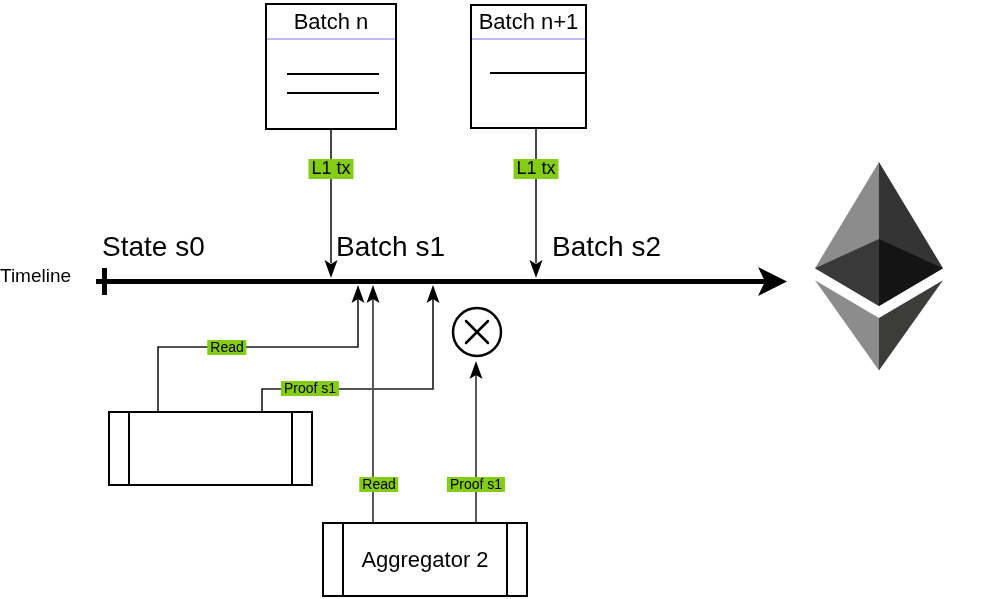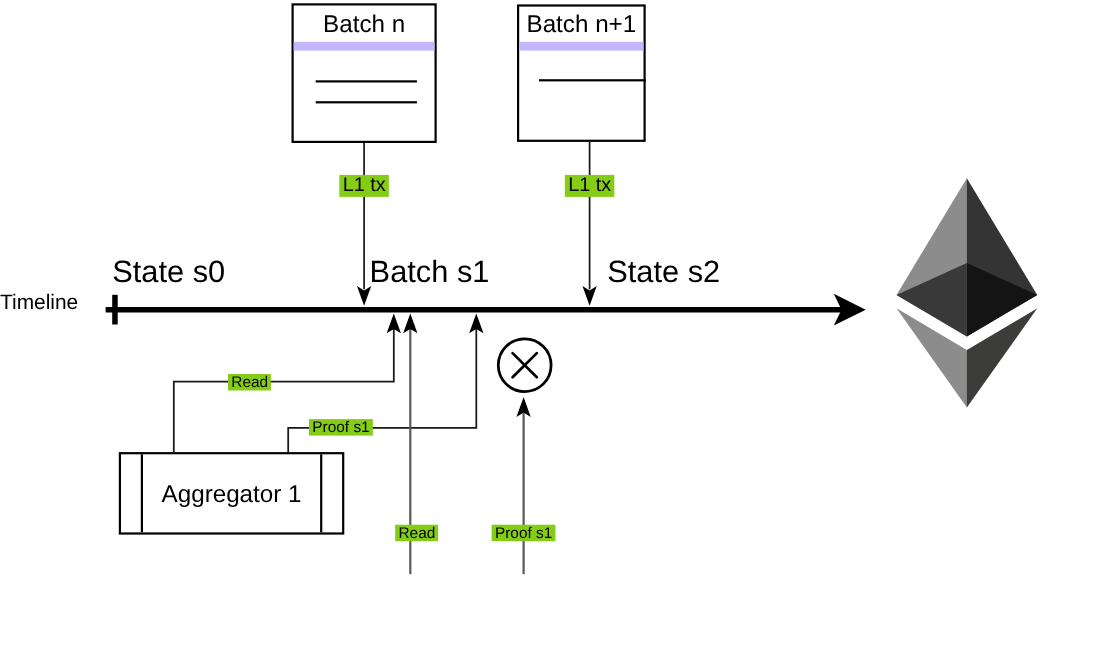--- a/index.html
+++ b/index.html
@@ -7,21 +7,21 @@
     position:relative;
     width:1000px;height:599px;
     background:#ffffff;
     font-family:"Liberation Sans", sans-serif;
     color:#000;
     overflow:hidden;
   }
   #wires{position:absolute;left:0;top:0;width:1000px;height:599px;z-index:1;}
   .box{position:absolute;background:#fff;border:2px solid #000;box-sizing:border-box;z-index:2;}
   .batch-header{
-    height:33px;border-bottom:8px solid #c4b5fd;
+    height:33px;border-bottom:2px solid #c4b5fd;
     display:flex;align-items:center;justify-content:center;
     font-size:22px;
   }
   .batch-line{position:absolute;height:2px;background:#000;}
   .agg{display:flex;align-items:center;justify-content:center;font-size:22px;}
   .agg .bar{position:absolute;top:0;bottom:0;width:2px;background:#000;}
   .agg .bar.left{left:18px;}
   .agg .bar.right{right:18px;}
   .lbl{position:absolute;z-index:3;white-space:nowrap;line-height:1.1;}
   .lbl.bg{background:#84cc16;padding:0 3px;}
@@ -97,29 +97,33 @@
   </div>
 
   <div class="box" style="left:470px;top:4px;width:117px;height:125px">
     <div class="batch-header" style="height:32px">Batch n+1</div>
     <div class="batch-line" style="left:18px;top:66px;width:97px"></div>
   </div>
 
   <div class="box agg" style="left:108px;top:411px;width:205px;height:75px">
     <div class="bar left"></div>
     <div class="bar right"></div>
-    <span>Aggregator 1</span>
   </div>
 
+  <div class="box agg" style="left:322px;top:522px;width:206px;height:75px">
+    <div class="bar left"></div>
+    <div class="bar right"></div>
+    <span>Aggregator 2</span>
+  </div>
 
   <span class="lbl f23" style="left:0px;top:266px">Timeline</span>
 
   <span class="lbl f21" style="left:102px;top:232px">State s0</span>
   <span class="lbl f21" style="left:336px;top:232px">Batch s1</span>
-  <span class="lbl f21" style="left:552px;top:232px">State s2</span>
+  <span class="lbl f21" style="left:552px;top:232px">Batch s2</span>
 
   <span class="lbl bg ctr f18" style="left:331px;top:159px">L1 tx</span>
   <span class="lbl bg ctr f18" style="left:536px;top:159px">L1 tx</span>
 
   <span class="lbl bg ctr f20" style="left:227px;top:340px">Read</span>
   <span class="lbl bg ctr f20" style="left:310px;top:381px">Proof s1</span>
 
   <span class="lbl bg ctr f20" style="left:379px;top:477px">Read</span>
   <span class="lbl bg ctr f20" style="left:476px;top:477px">Proof s1</span>
 

